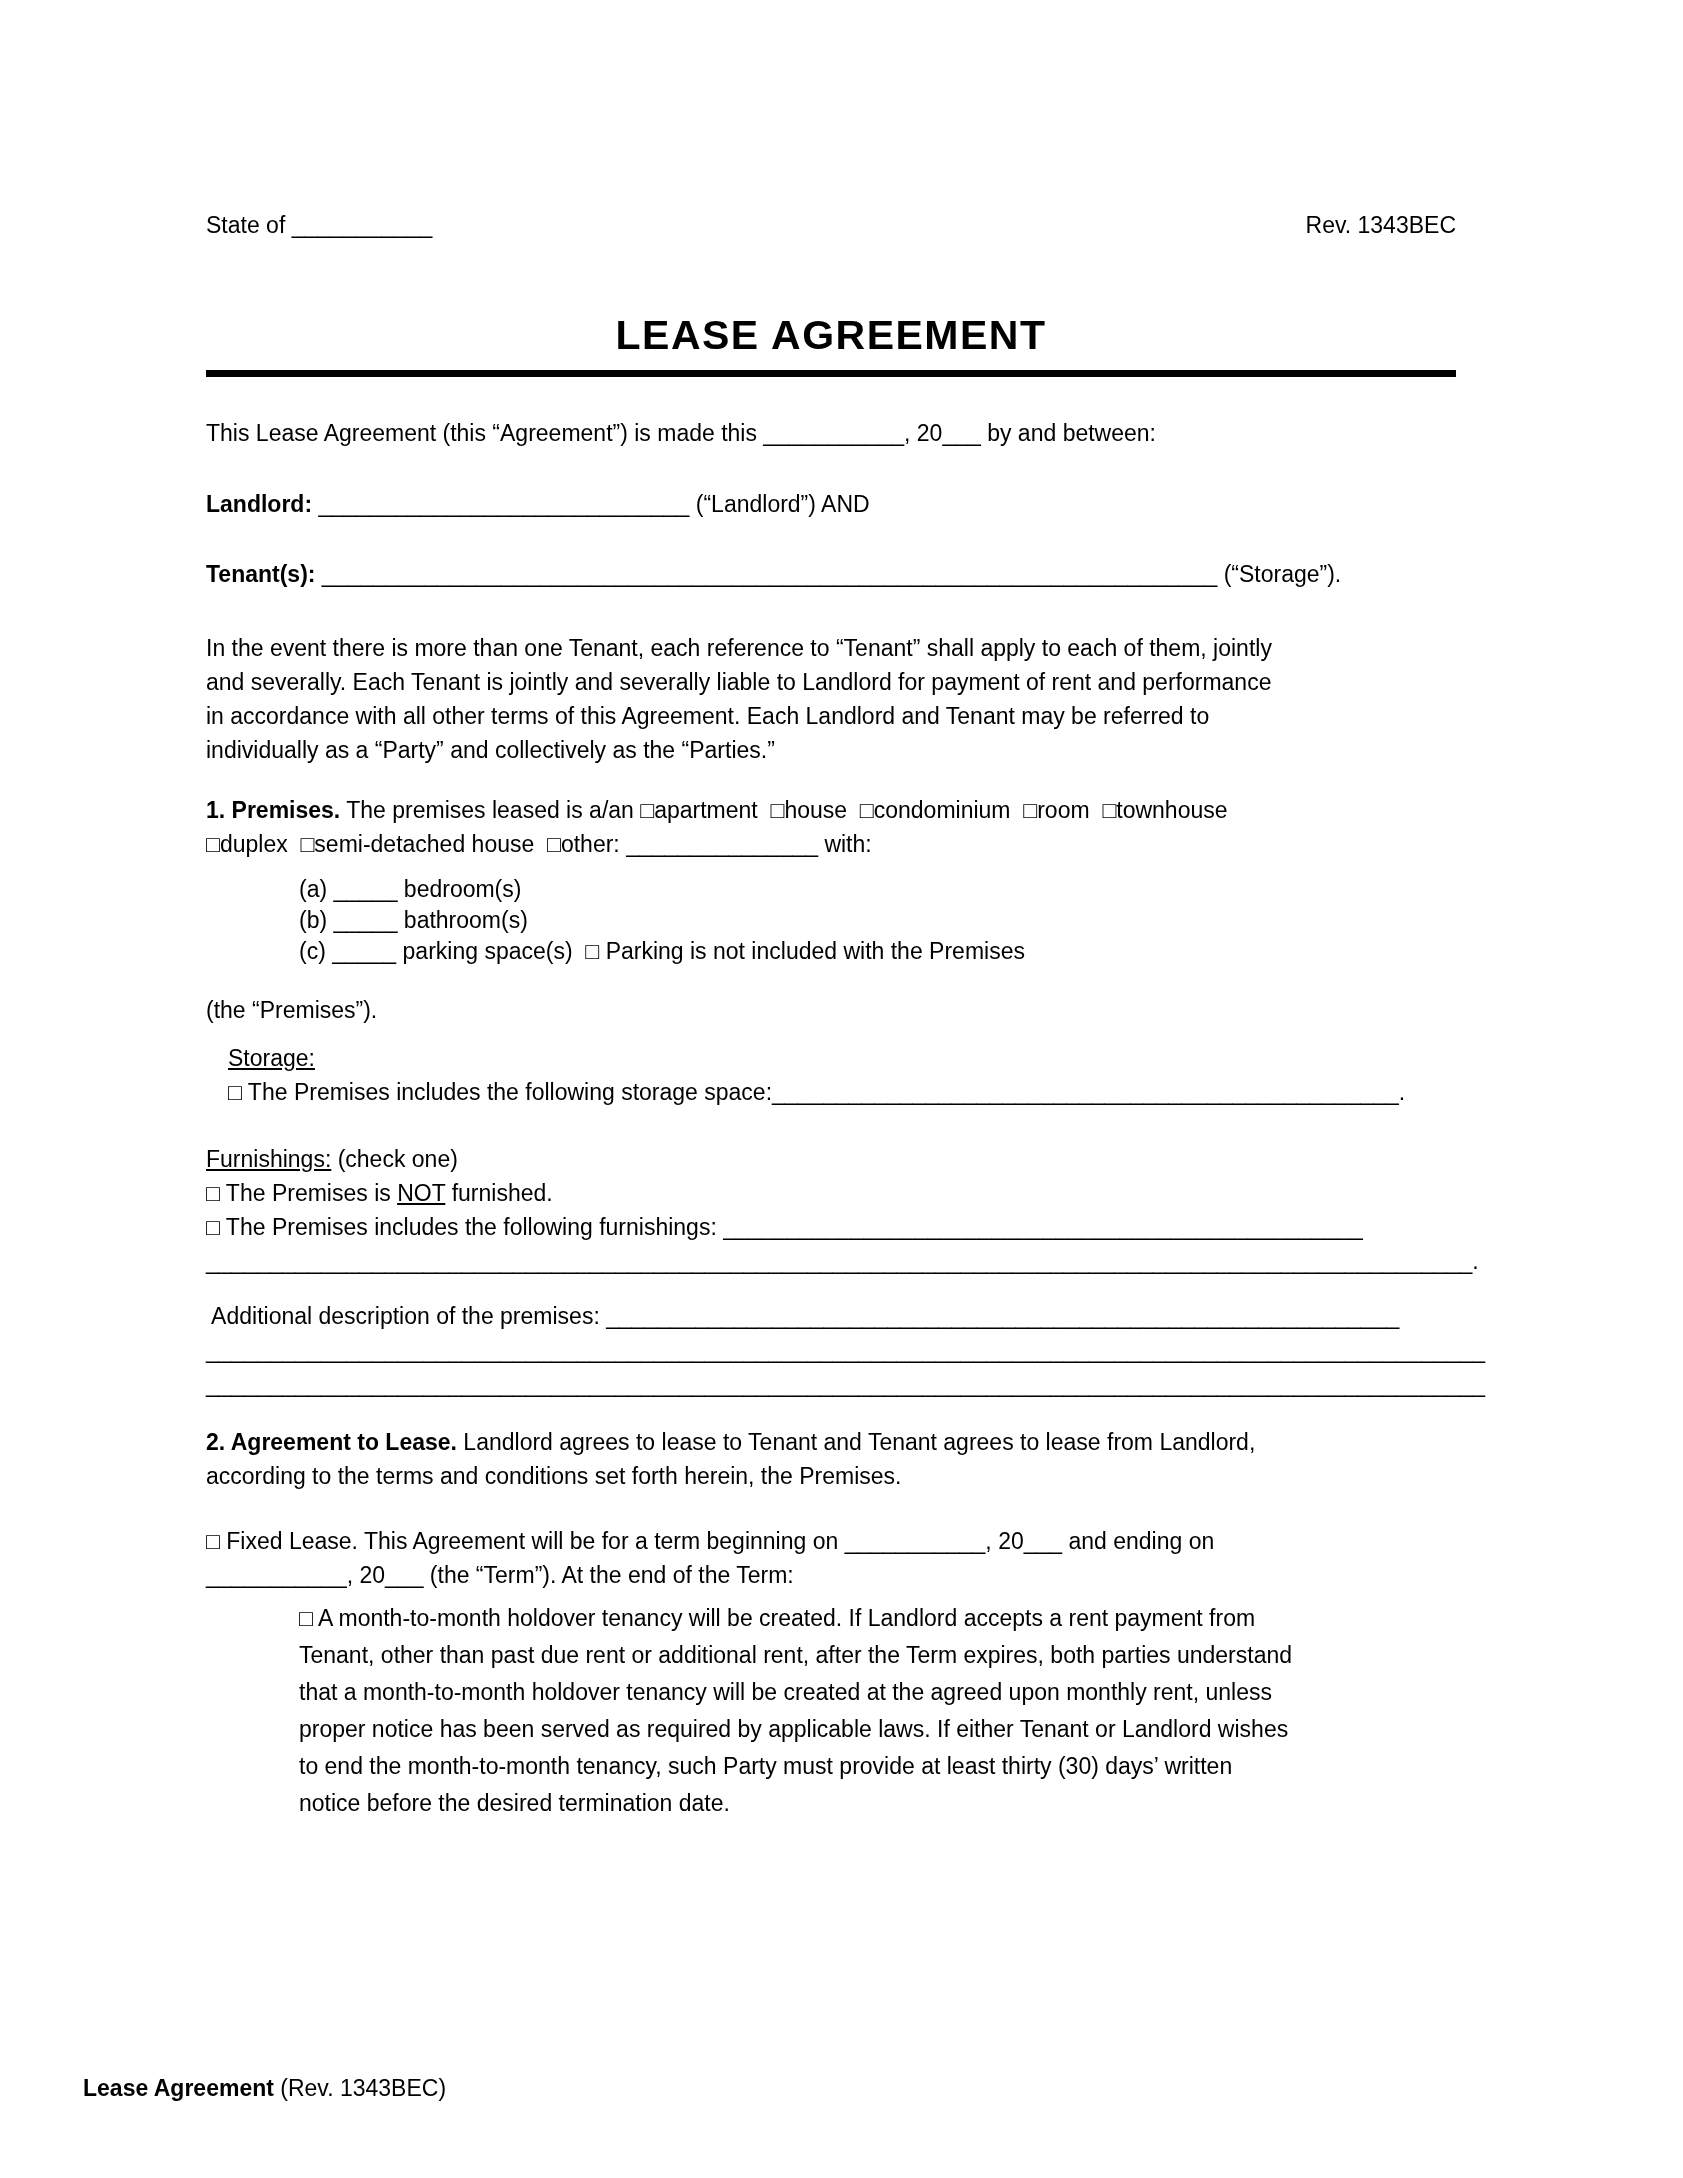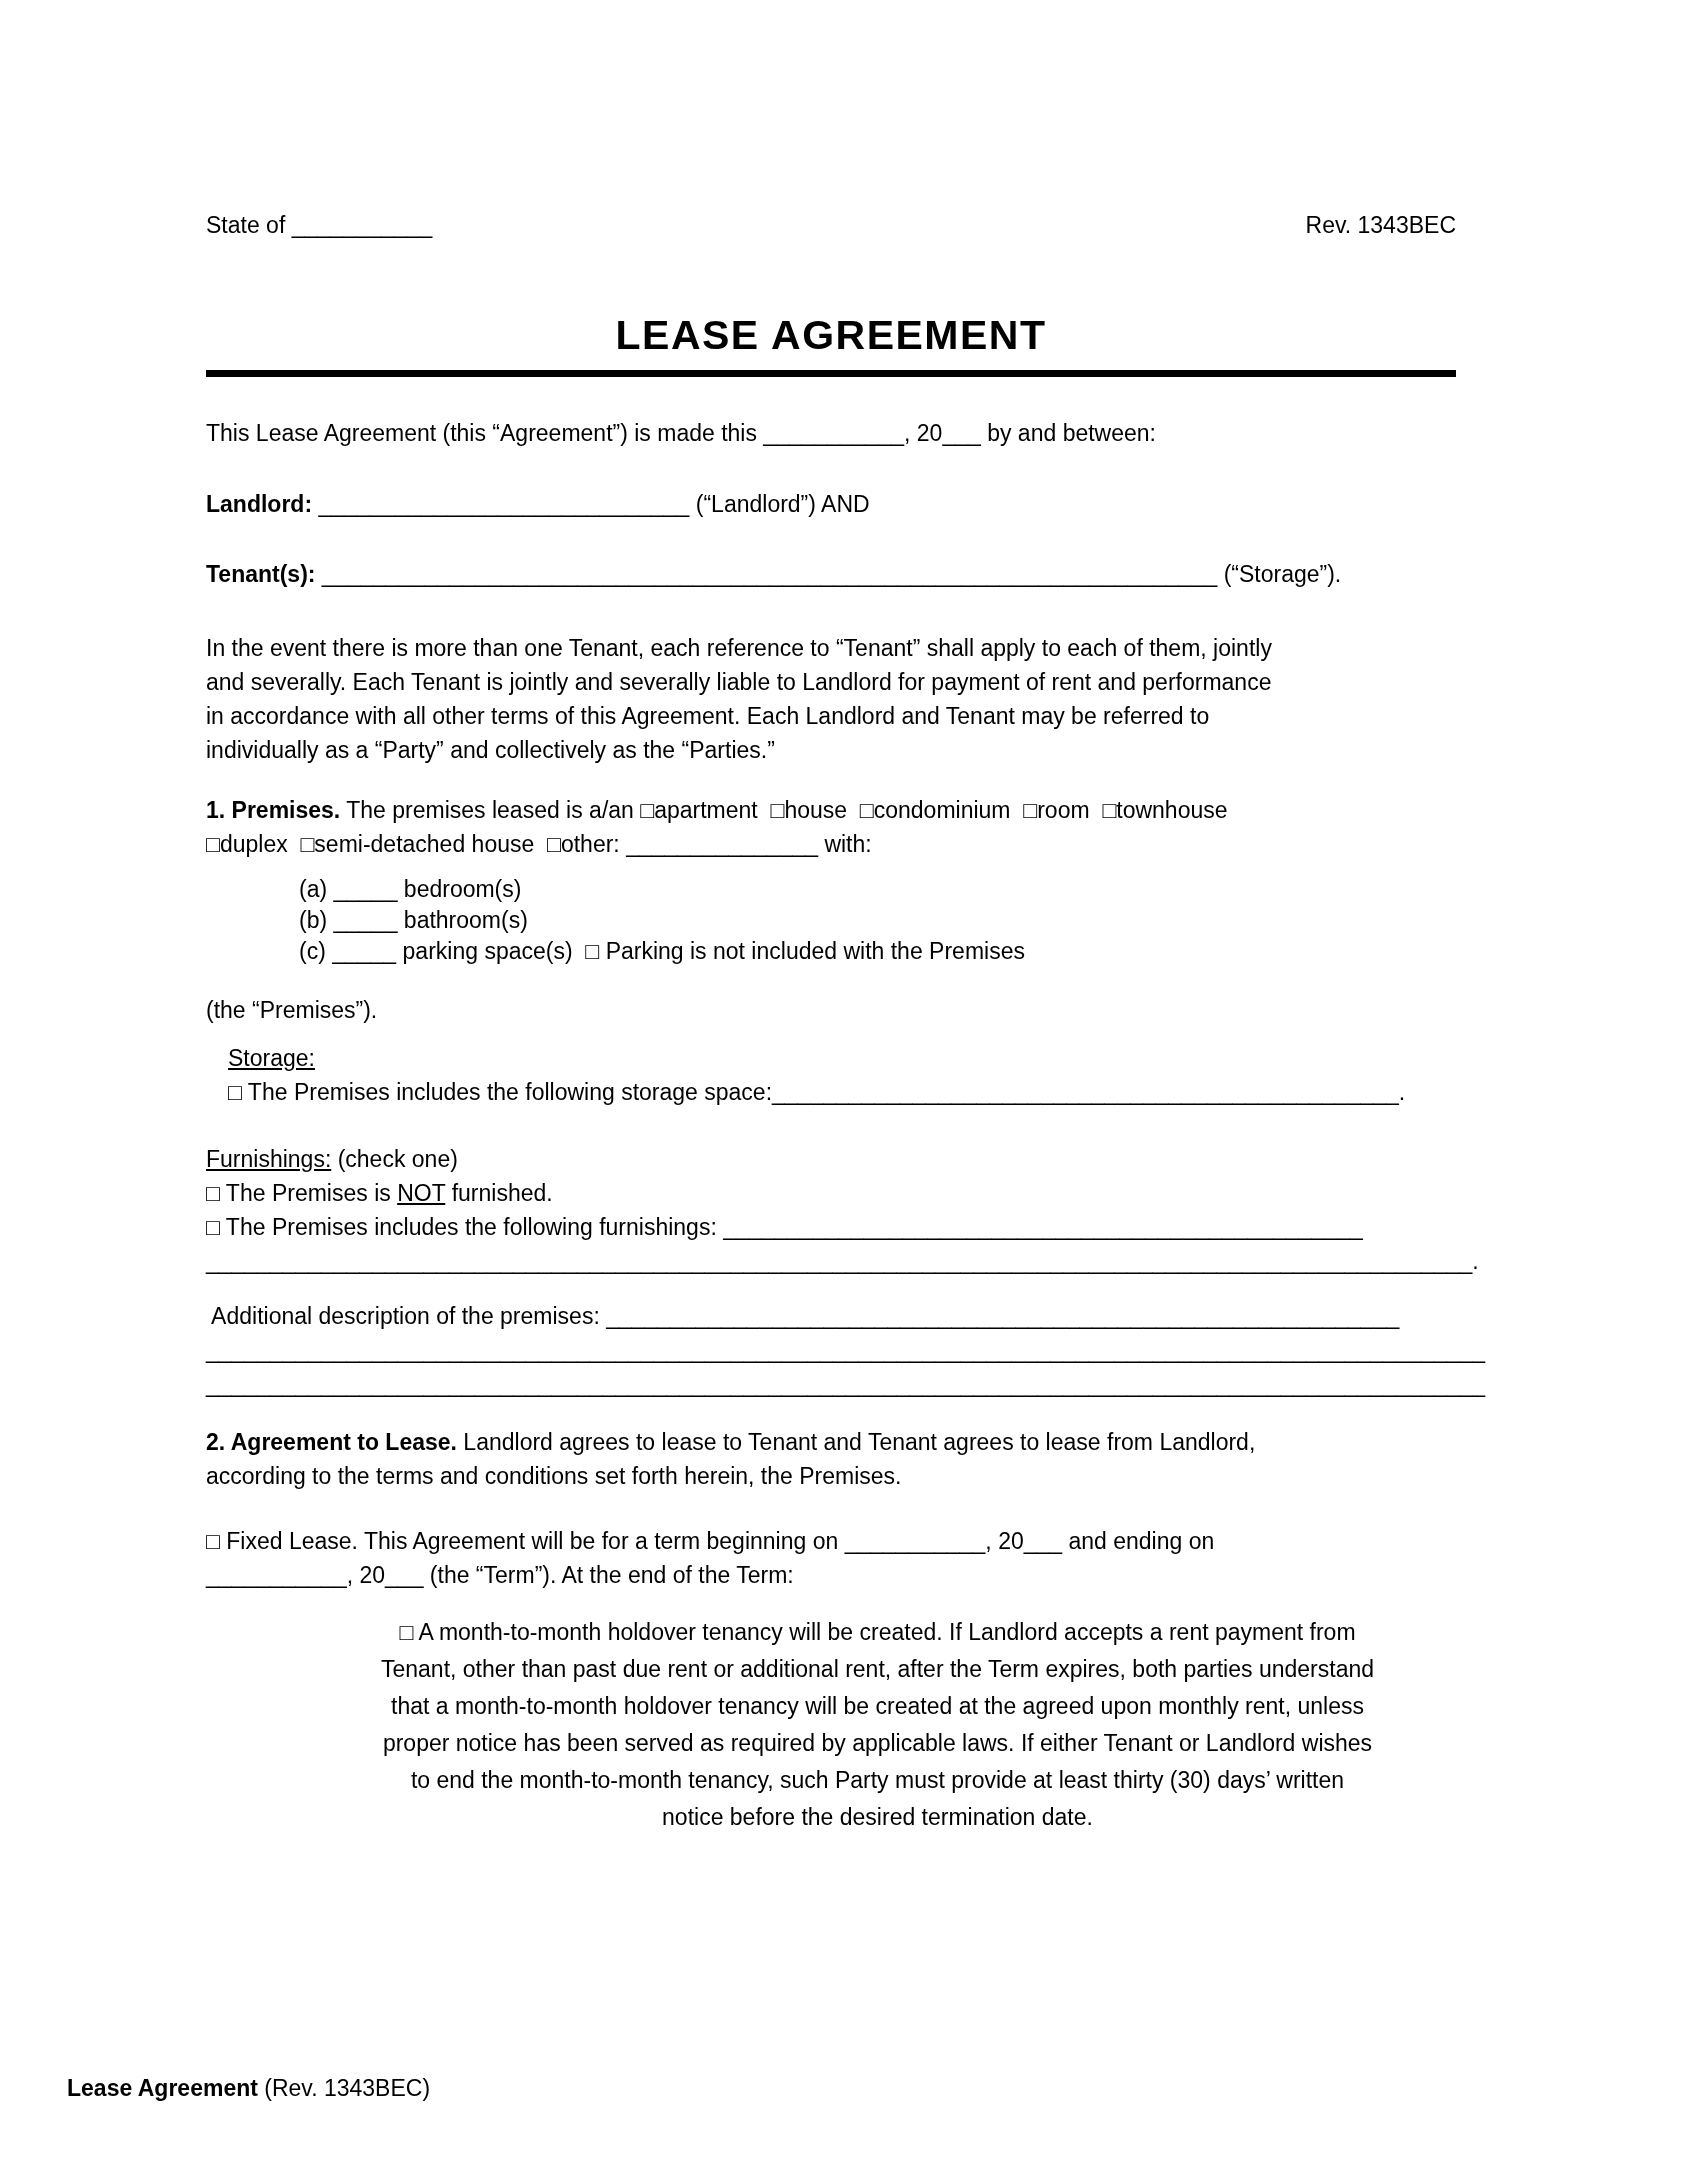--- a/index.html
+++ b/index.html
@@ -26,33 +26,33 @@
     letter-spacing: 1.5px;
     white-space: pre;
   }
   .rule { margin-top: 11px; height: 7px; background: #000000; }
   .ln { white-space: pre; line-height: 34px; min-height: 34px; }
   .b { font-weight: 700; }
   .u { text-decoration: underline; }
   .indent { padding-left: 93px; }
   .lh31 .ln { line-height: 31px; min-height: 31px; }
   .lh37 .ln { line-height: 37px; min-height: 37px; }
-  .mt8  { margin-top: 22px; text-align: center; }
+  .mt8  { margin-top: 8px; }
   .mt13 { margin-top: 13px; }
   .mt14 { margin-top: 14px; margin-left: 22px; }
   .mt21 { margin-top: 21px; }
   .mt24 { margin-top: 24px; }
   .mt26 { margin-top: 26px; }
   .mt31 { margin-top: 31px; }
   .mt33 { margin-top: 33px; }
   .mt36 { margin-top: 36px; }
   .mt37 { margin-top: 37px; }
   .mt39 { margin-top: 39px; }
   .mt40 { margin-top: 40px; }
-  .footer { position: absolute; left: 67px; top: 2071px; line-height: 34px; white-space: pre; }
+  .footer { position: absolute; left: 83px; top: 2071px; line-height: 34px; white-space: pre; }
 </style>
 </head>
 <body>
 
 <div class="page">
 
   <div class="hdr">
     <span>State of ___________</span>
     <span>Rev. 1343BEC</span>
   </div>

